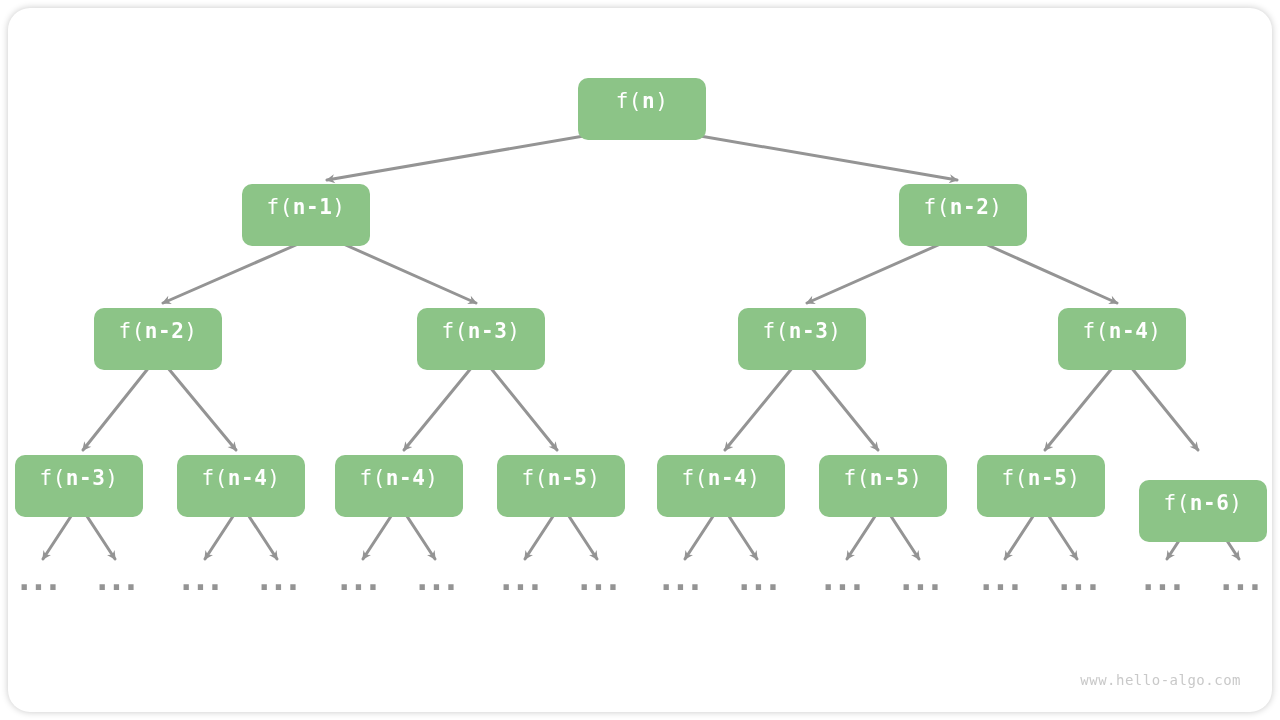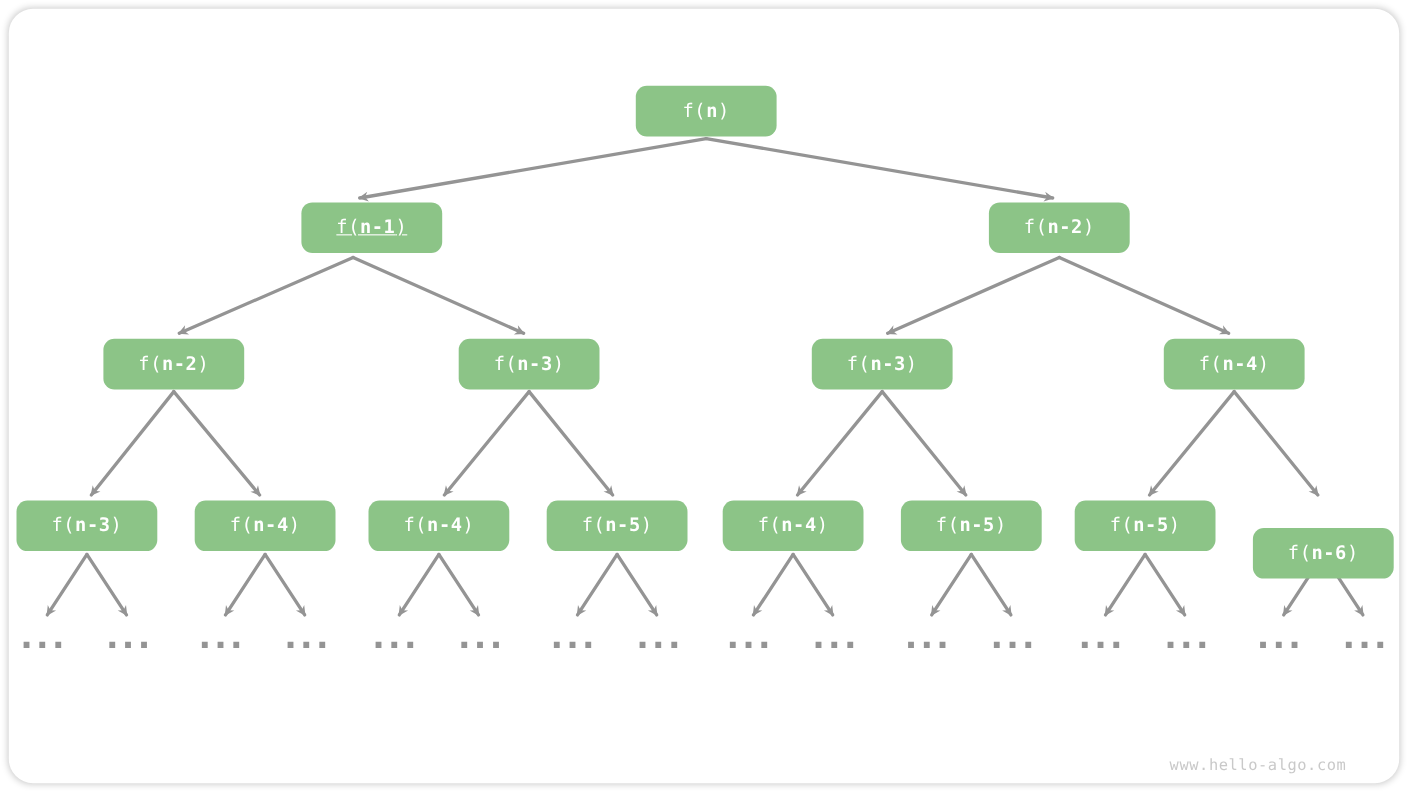--- a/index.html
+++ b/index.html
@@ -17,38 +17,38 @@
     background:#ffffff;border-radius:22px;
     box-shadow:0 0 7px rgba(0,0,0,0.22);
   }
   .stage{position:absolute;left:0;top:0;width:1280px;height:720px;}
 
   svg.edges{position:absolute;left:0;top:0;width:1280px;height:720px;}
   .edge{stroke:var(--arrow-gray);stroke-width:3;fill:none;stroke-linecap:round;}
   .arrowhead-path{fill:var(--arrow-gray);}
 
   .node{
-    position:absolute;width:128px;height:46px;border-radius:10px;
+    position:absolute;width:128px;height:62px;border-radius:10px;
     background:var(--node-green);color:var(--text-white);
-    font-size:17px;line-height:46px;text-align:center;
+    font-size:21px;line-height:46px;text-align:center;
     letter-spacing:0.5px;white-space:nowrap;
   }
   .node .arg{font-weight:700;}
   .node .paren{font-weight:400;}
 
   .leaf{
     position:absolute;width:48px;text-align:center;
     font-family:"DejaVu Sans","Liberation Sans",sans-serif;
     font-size:30px;font-weight:700;letter-spacing:3px;line-height:20px;
     color:var(--arrow-gray);
   }
 
   .watermark{
-    position:absolute;right:56px;top:672px;
-    font-size:14px;color:var(--watermark-gray);letter-spacing:0.5px;margin-top:16px;
+    position:absolute;right:39px;top:672px;
+    font-size:14px;color:var(--watermark-gray);letter-spacing:0.5px;
   }
 </style>
 </head>
 <body>
 
 <div class="card"></div>
 
 <div class="stage">
 
   <svg class="edges" viewBox="0 0 1280 720">
@@ -90,21 +90,21 @@
     <line class="edge" x1="1041" y1="504" x2="1005" y2="559" marker-end="url(#arrow)"></line>
     <line class="edge" x1="1041" y1="504" x2="1077" y2="559" marker-end="url(#arrow)"></line>
     <line class="edge" x1="1203" y1="504" x2="1167" y2="559" marker-end="url(#arrow)"></line>
     <line class="edge" x1="1203" y1="504" x2="1239" y2="559" marker-end="url(#arrow)"></line>
   </svg>
 
   <div class="node" style="left:578px;top:78px;">
     <span class="paren">f(</span><span class="arg">n</span><span class="paren">)</span>
   </div>
 
-  <div class="node" style="left:274px;top:184px;text-decoration:underline;">
+  <div class="node" style="left:242px;top:184px;">
     <span class="paren">f(</span><span class="arg">n-1</span><span class="paren">)</span>
   </div>
   <div class="node" style="left:899px;top:184px;">
     <span class="paren">f(</span><span class="arg">n-2</span><span class="paren">)</span>
   </div>
 
   <div class="node" style="left:94px;top:308px;">
     <span class="paren">f(</span><span class="arg">n-2</span><span class="paren">)</span>
   </div>
   <div class="node" style="left:417px;top:308px;">

